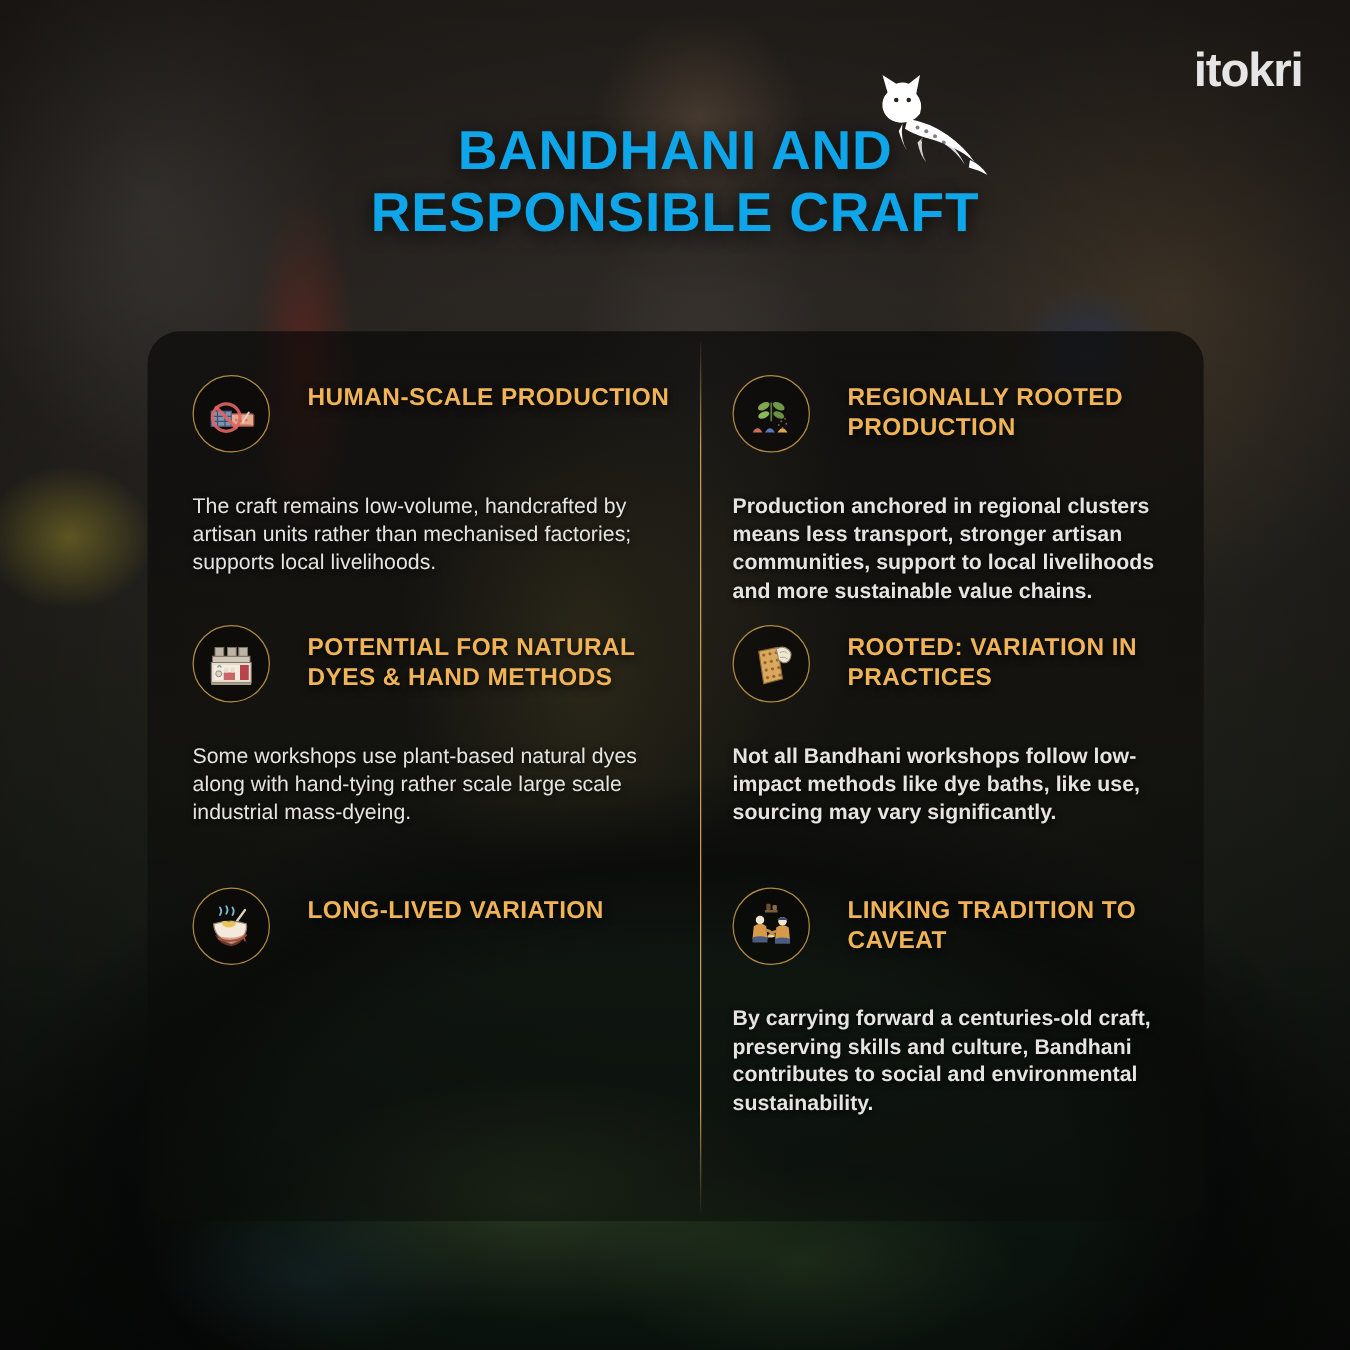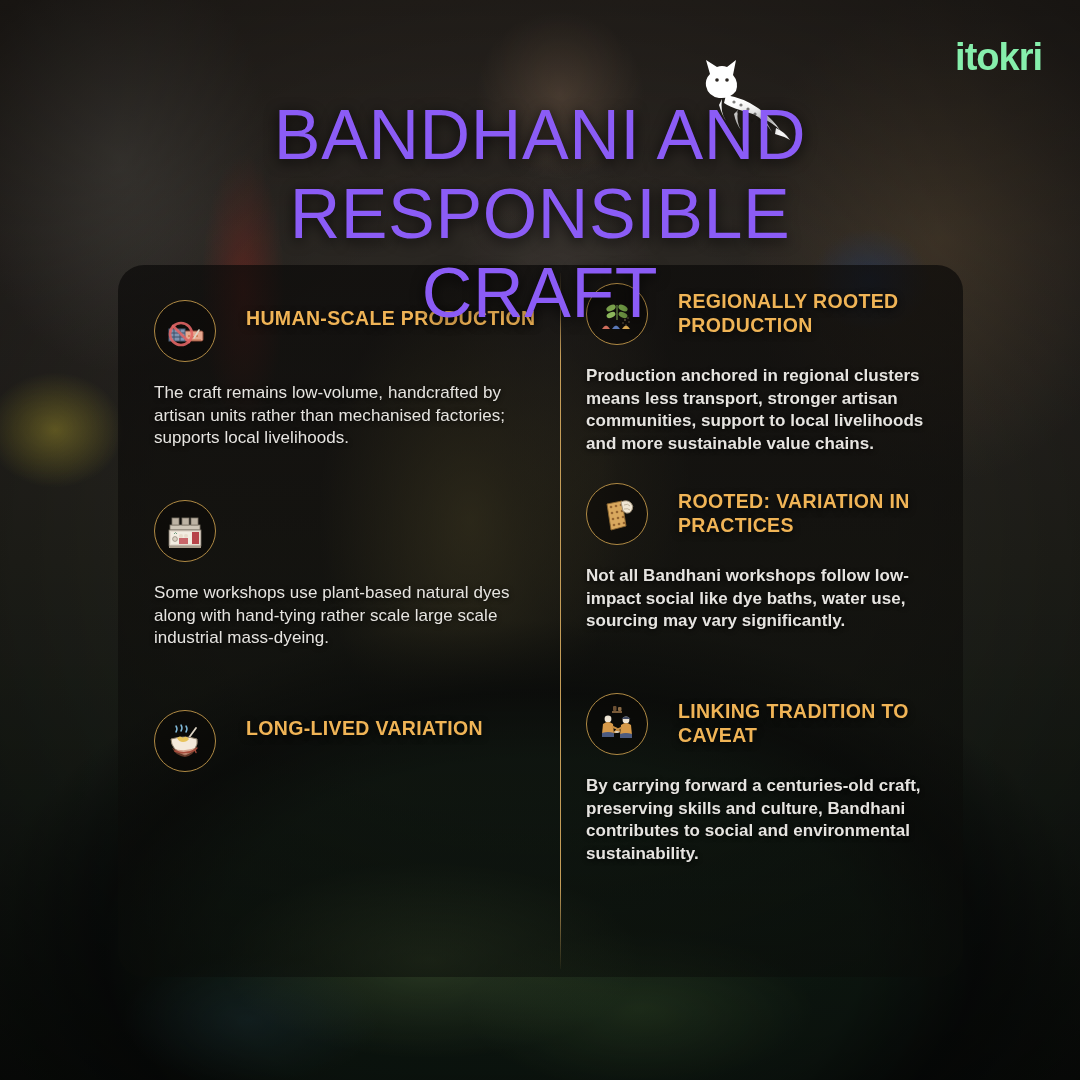--- a/index.html
+++ b/index.html
@@ -51,44 +51,44 @@
     position:absolute; inset:0;
     background:
       radial-gradient(ellipse 900px 760px at 540px 520px, rgba(0,0,0,0) 38%, rgba(0,0,0,.50) 100%),
       linear-gradient(180deg, rgba(0,0,0,.30) 0%, rgba(0,0,0,.12) 22%, rgba(0,0,0,.18) 60%, rgba(0,0,0,.42) 100%);
   }
 
   
   .logo {
     position:absolute; top:38px; right:38px;
     font-size:38px; font-weight:700; letter-spacing:-1px;
-    color:#86efac;
+    color:#e5e5e5;
     line-height:1;
     z-index:6;
   }
 
   
   .mascot {
     position:absolute; left:686px; top:58px;
     width:110px; height:90px; z-index:5;
   }
 
   
   .title {
     position:absolute; top:96px; left:0; right:0;
     text-align:center; z-index:5;
     padding:0 170px;
   }
   .title-line {
     display:block;
-    font-size:70px;
-    font-weight:400;
+    font-size:44px;
+    font-weight:700;
     letter-spacing:.6px;
     line-height:1.13;
-    color:#8b5cf6;
+    color:#0ea5e9;
     text-shadow:0 3px 14px rgba(0,0,0,.78);
   }
 
   
   .panel {
     position:absolute;
     left:118px; top:265px;
     width:845px; height:712px;
     border-radius:26px;
     background:linear-gradient(180deg, rgba(10,9,8,.70) 0%, rgba(12,11,9,.60) 45%, rgba(10,12,9,.52) 100%);
@@ -104,21 +104,21 @@
 
   .grid {
     position:absolute; inset:0;
     display:grid;
     grid-template-columns:442px 403px;
     grid-template-rows:200px 210px 302px;
   }
 
   .card { position:relative; }
   .card.left  { padding:35px 22px 0 36px; }
-  .card.right { padding:18px 20px 0 26px; }
+  .card.right { padding:35px 20px 0 26px; }
 
   .card-head {
     display:flex;
     align-items:flex-start;
     gap:30px;
   }
 
   .icon-circle {
     flex:0 0 auto;
     width:62px; height:62px;
@@ -134,21 +134,21 @@
     font-size:19.5px;
     font-weight:700;
     letter-spacing:.35px;
     line-height:1.23;
     color:#f0b456;
     padding-top:7px;
     text-shadow:0 2px 7px rgba(0,0,0,.75);
   }
 
   .card-body {
-    margin-top:20px;
+    margin-top:32px;
     font-size:17px;
     line-height:1.33;
     color:#e6e4e0;
     letter-spacing:.05px;
     text-shadow:0 1px 5px rgba(0,0,0,.85);
   }
   .card.left  .card-body { max-width:392px; }
   .card.right .card-body { max-width:400px;font-weight:bold; }
 </style>
 </head>
@@ -257,20 +257,21 @@
               <rect x="8" y="23" width="28" height="12" fill="#f2ece1"></rect>
               <rect x="29" y="23" width="7" height="12" fill="#b7444a"></rect>
               <circle cx="12" cy="30" r="2.4" fill="#dcd3c4" stroke="#8a8072" stroke-width=".7"></circle>
               <rect x="16" y="29" width="9" height="6" fill="#c9666a"></rect>
               <circle cx="18" cy="27" r="2" fill="#e8dccb"></circle>
               <circle cx="23" cy="27" r="2" fill="#e8dccb"></circle>
               <path d="M11 25 q1.5 -3 3 0" stroke="#6f9a7c" stroke-width="1" fill="none"></path>
               <rect x="6" y="37" width="32" height="2" fill="#a89c8c"></rect>
             </svg>
           </div>
+          <div class="card-title">POTENTIAL FOR NATURAL DYES &amp; HAND METHODS</div>
         </div>
         <div class="card-body">Some workshops use plant-based natural dyes along with hand-tying rather scale large scale industrial mass-dyeing.</div>
       </div>
 
       <div class="card right">
         <div class="card-head">
           <div class="icon-circle">
             <svg viewBox="0 0 44 44" width="44" height="44">
               <path d="M12 12 L27 9 L31 34 L16 38 Z" fill="#d9a85e" stroke="#8a6530" stroke-width=".9"></path>
               <g fill="#8a5a2a" opacity=".85">
@@ -287,21 +288,21 @@
                   <circle cx="24" cy="32" r="1.3"></circle>
                   <circle cx="29" cy="31" r="1.3"></circle>
               </g>
               <path d="M26 10 q6 -3 10 1 q3 3 1 7 q-2 4 -6 3 l-3 -2 z" fill="#f0e6d4" stroke="#9b8c74" stroke-width=".9"></path>
               <path d="M29 13 q4 -2 6 1" stroke="#b5a68c" stroke-width=".8" fill="none"></path>
               <path d="M29 17 q4 -1 6 1" stroke="#b5a68c" stroke-width=".8" fill="none"></path>
             </svg>
           </div>
           <div class="card-title">ROOTED: VARIATION IN PRACTICES</div>
         </div>
-        <div class="card-body">Not all Bandhani workshops follow low-impact social like dye baths, water use, sourcing may vary significantly.</div>
+        <div class="card-body">Not all Bandhani workshops follow low-impact methods like dye baths, like use, sourcing may vary significantly.</div>
       </div>
 
       <div class="card left">
         <div class="card-head">
           <div class="icon-circle">
             <svg viewBox="0 0 44 44" width="44" height="44">
               <g stroke="#7fb7d6" stroke-width="1.5" fill="none" stroke-linecap="round">
                 <path d="M13 13 q2 -3 0 -6"></path>
                 <path d="M18 12 q2 -3 0 -6"></path>
                 <path d="M23 13 q2 -3 0 -6"></path>

